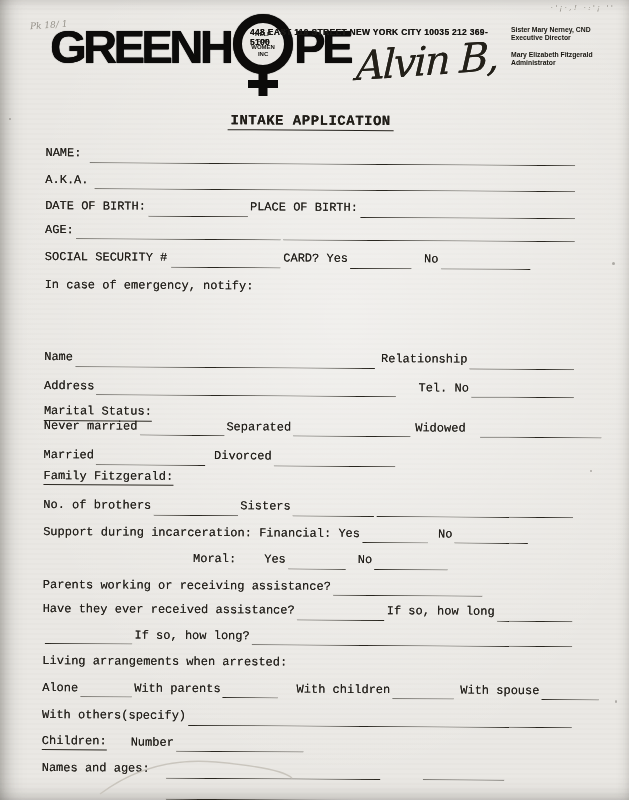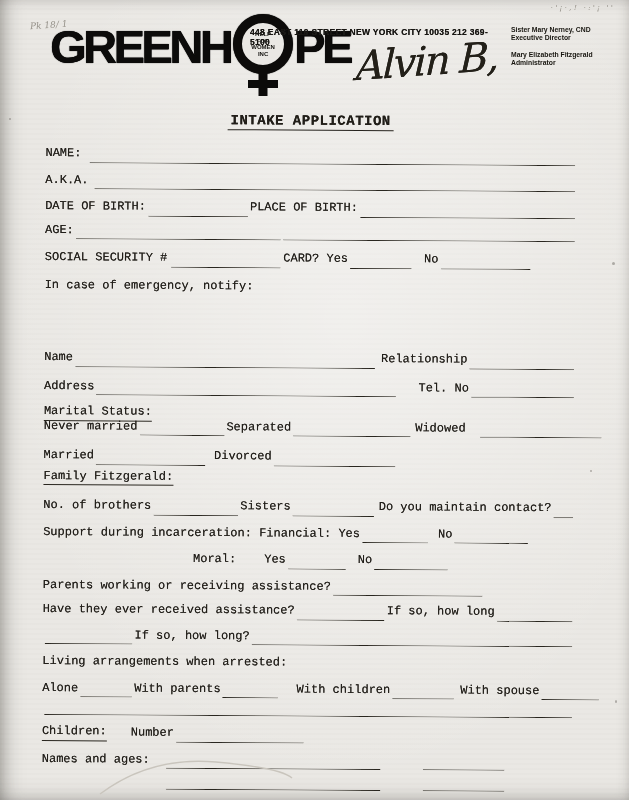--- a/index.html
+++ b/index.html
@@ -184,21 +184,20 @@
           <span class="fline" style="width: 122px; margin-left: 2px;"></span>
         </div>
         <div class="frow" style="margin-top: 4px;">
           <span class="flabel ul">Family Fitzgerald:</span>
         </div>
         <div class="frow" style="margin-top: 12px;">
           <span class="flabel">No. of brothers</span>
           <span class="fline" style="width: 85px; margin-left: 2px;"></span>
           <span class="flabel" style="margin-left: 2px;">Sisters</span>
           <span class="fline" style="width: 82px; margin-left: 2px;"></span>
-          <span class="flabel" style="margin-left: 4px;">Do you maintain contact?</span>
           <span class="fline fill" style="margin-left: 2px;"></span>
         </div>
         <div class="frow" style="margin-top: 10px;">
           <span class="flabel">Support during incarceration: Financial: Yes</span>
           <span class="fline" style="width: 66px; margin-left: 2px;"></span>
           <span class="flabel" style="margin-left: 10px;">No</span>
           <span class="fline" style="width: 74px; margin-left: 2px;"></span>
         </div>
         <div class="frow" style="margin-top: 10px;">
           <span class="flabel" style="margin-left: 150px;">Moral:</span>
@@ -229,20 +228,21 @@
           <span class="flabel">Alone</span>
           <span class="fline" style="width: 52px; margin-left: 2px;"></span>
           <span class="flabel" style="margin-left: 2px;">With parents</span>
           <span class="fline" style="width: 56px; margin-left: 2px;"></span>
           <span class="flabel" style="margin-left: 18px;">With children</span>
           <span class="fline" style="width: 62px; margin-left: 2px;"></span>
           <span class="flabel" style="margin-left: 6px;">With spouse</span>
           <span class="fline" style="width: 58px; margin-left: 2px;"></span>
         </div>
         <div class="frow" style="margin-top: 11px;">
+          <span class="flabel">With others(specify)</span>
           <span class="fline fill" style="margin-left: 2px;"></span>
         </div>
         <div class="frow" style="margin-top: 9px;">
           <span class="flabel ul">Children:</span>
           <span class="flabel" style="margin-left: 24px;">Number</span>
           <span class="fline" style="width: 128px; margin-left: 2px;"></span>
         </div>
         <div class="frow" style="margin-top: 10px;">
           <span class="flabel">Names and ages:</span>
           <span class="fline" style="width: 215px; margin-left: 16px;"></span>

